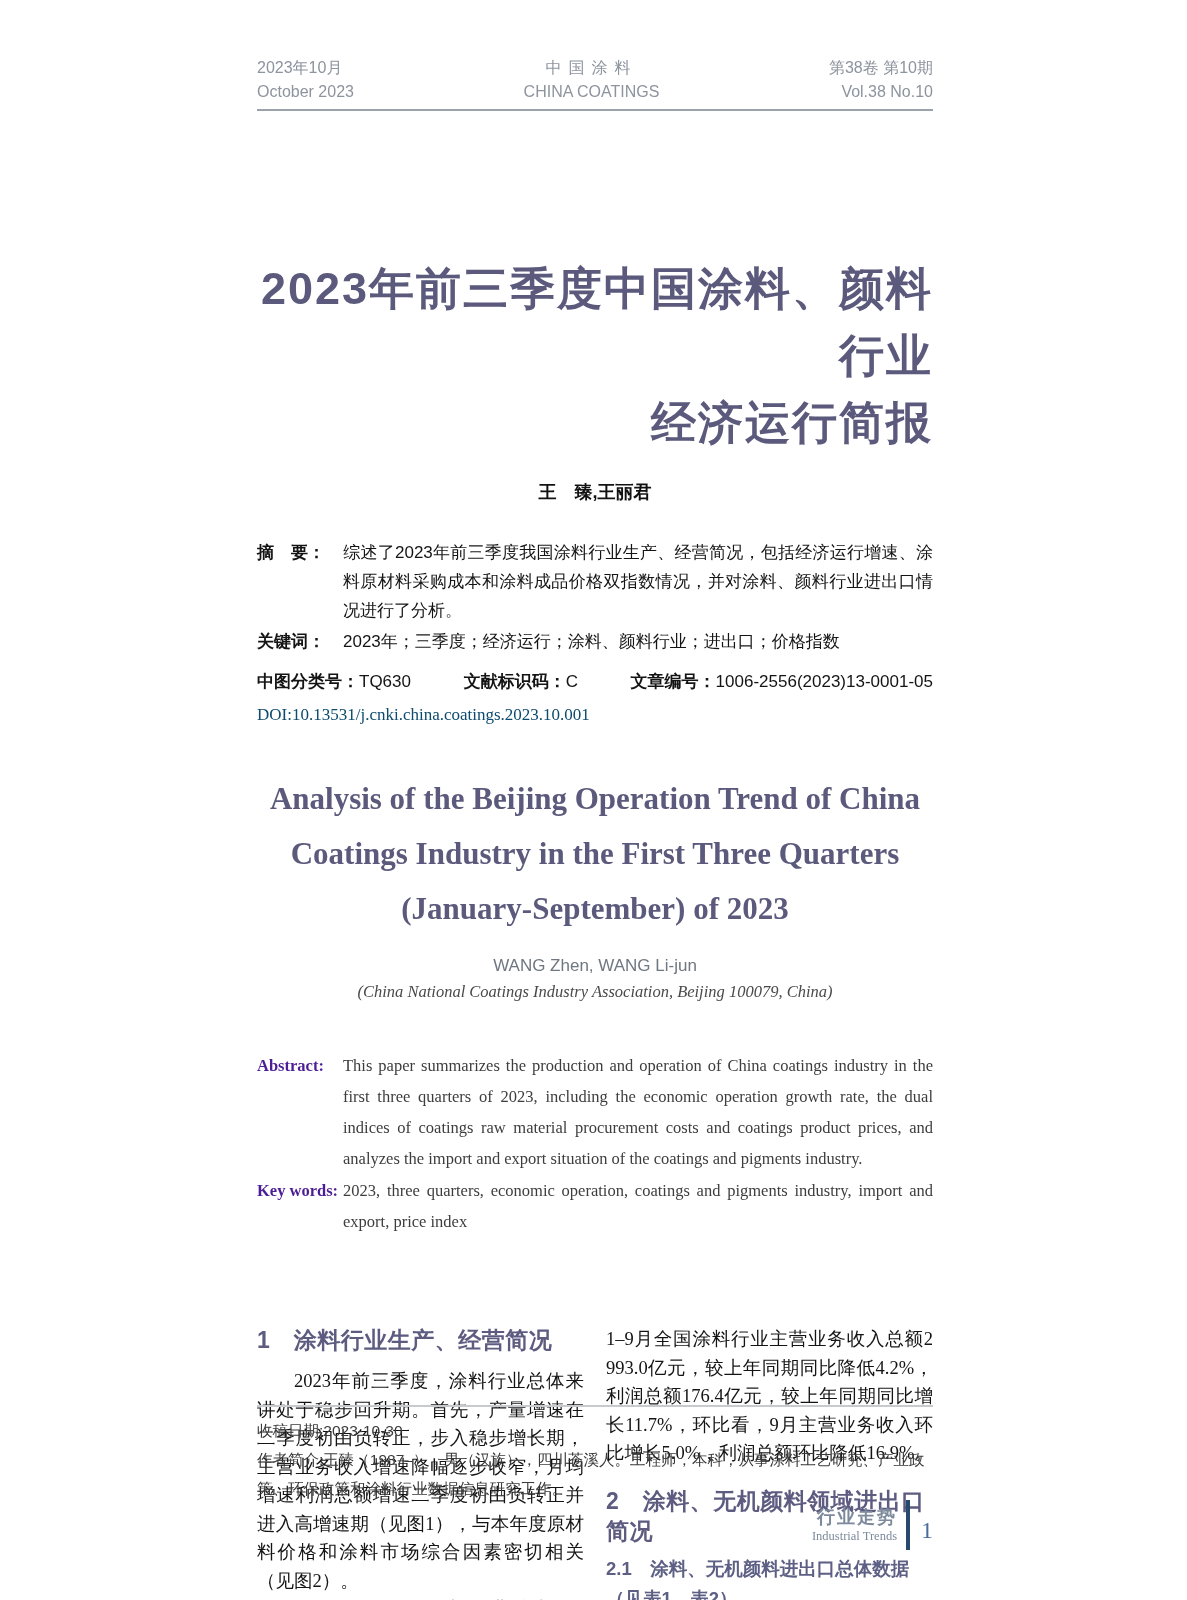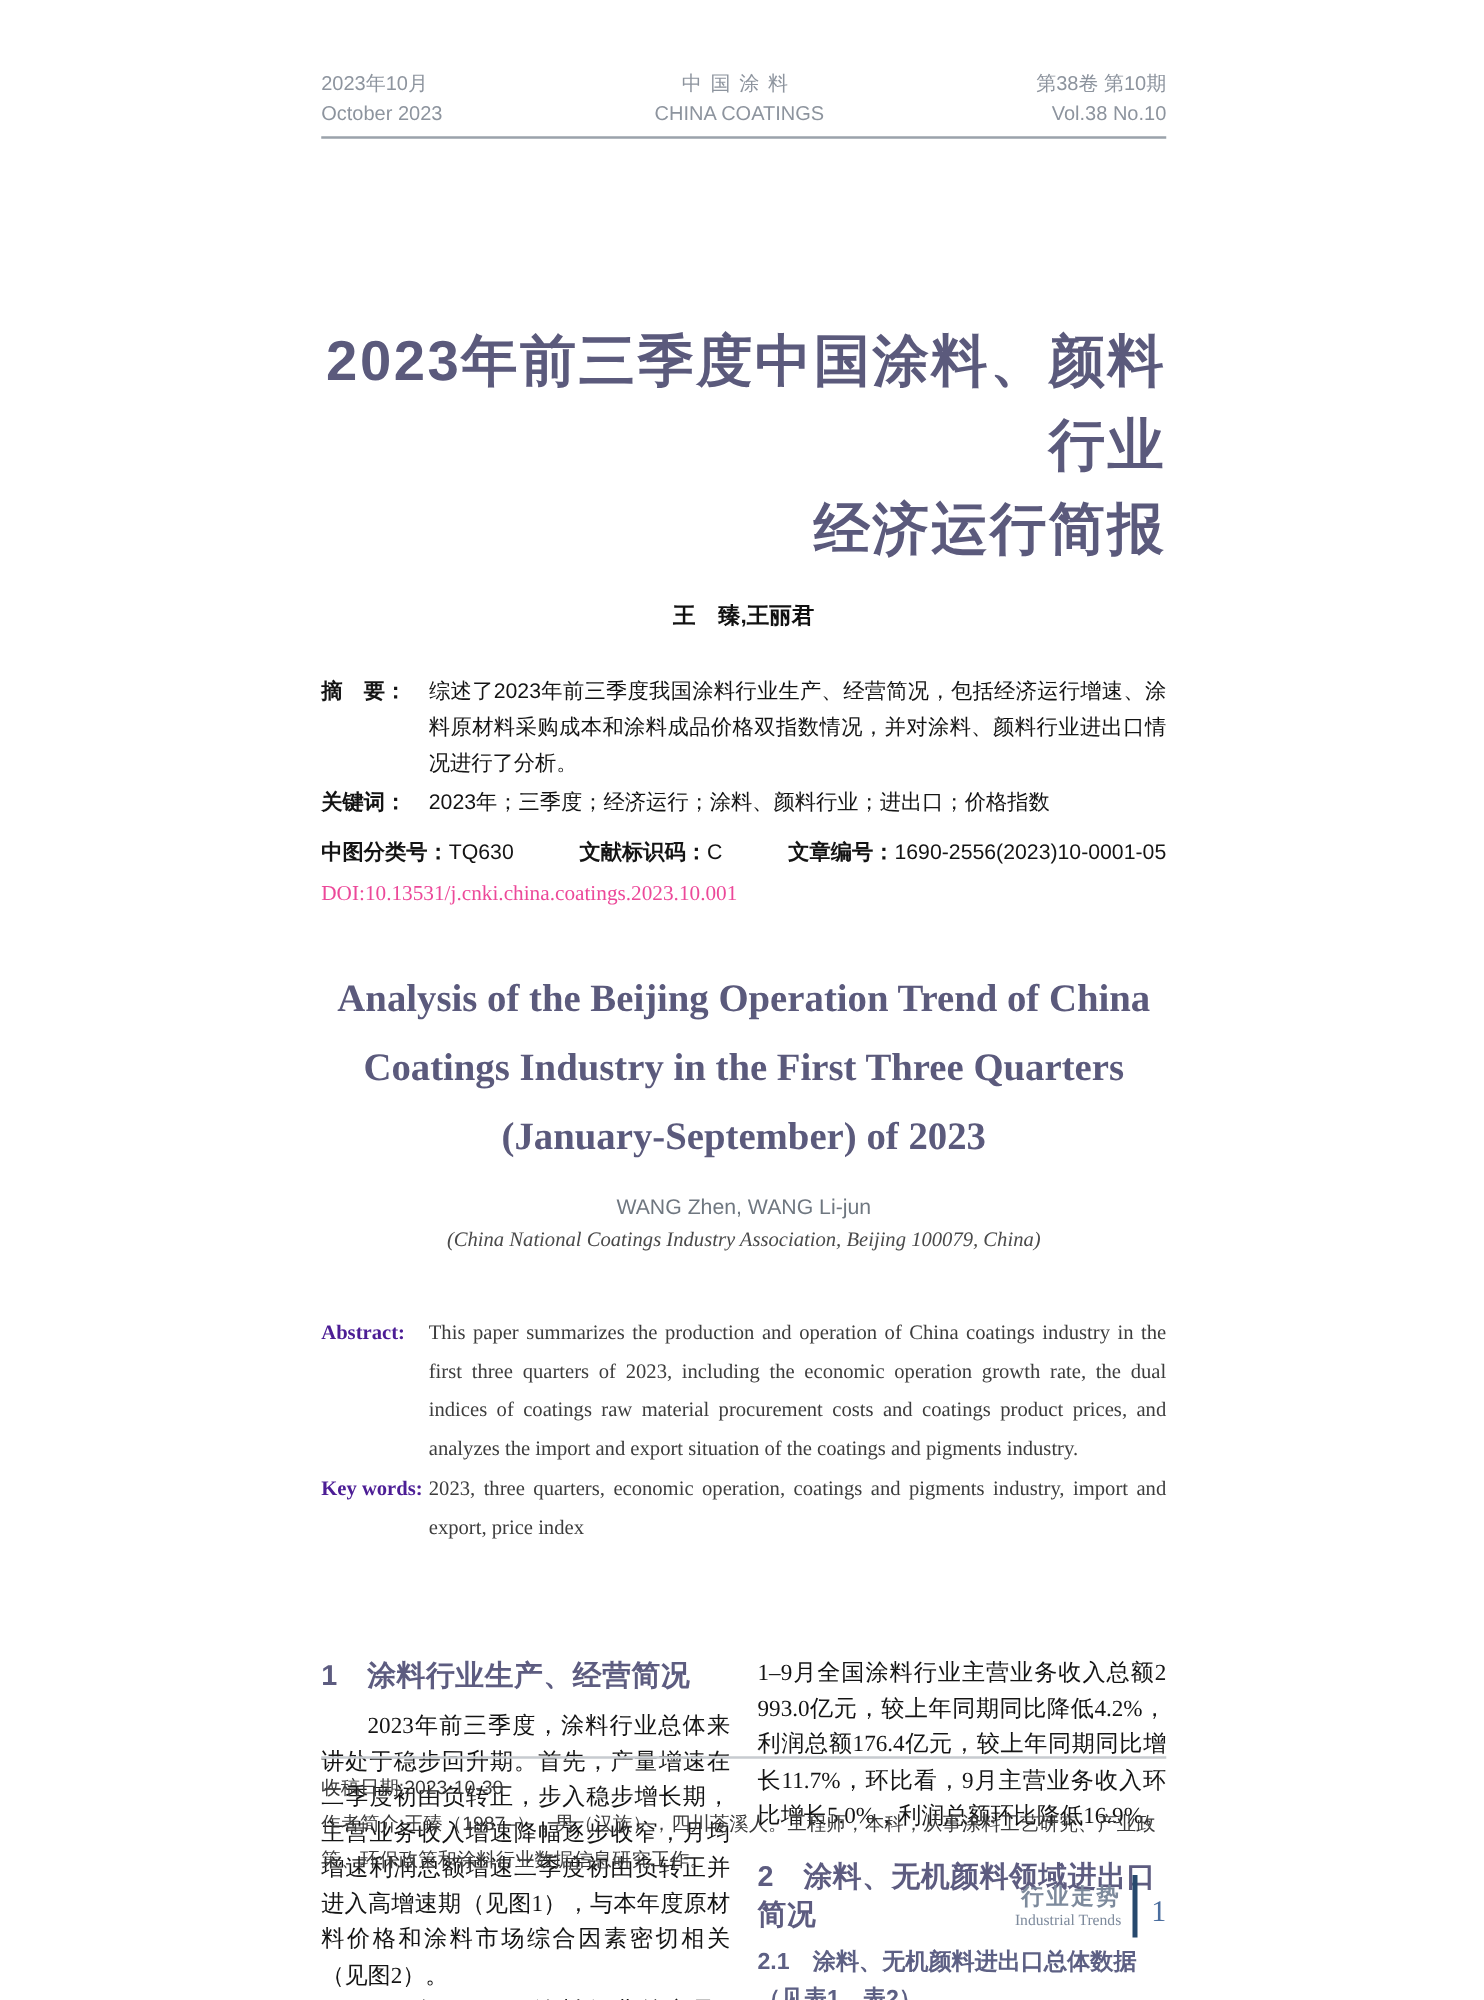--- a/index.html
+++ b/index.html
@@ -43,21 +43,21 @@
   .hang .lbl { display:inline-block; width:86px; margin-left:-86px; font-weight:bold; }
   .keywords-cn { margin-top:2px; }
   .meta-row {
     margin-top:14px; display:flex; justify-content:space-between;
     font-size:17px; color:#141414;
   }
   .meta-row b { font-weight:bold; }
   .doi-line {
     margin-top:12px;
     font-family:"Liberation Serif","DejaVu Serif",serif;
-    font-size:17px; color:#ec4899;
+    font-size:17px; color:#0c4a6e;
   }
 
   
   .title-en {
     margin-top:46px; text-align:center;
     color:#5b5a7c; font-family:"Liberation Serif","DejaVu Serif",serif;
     font-size:31px; font-weight:bold; line-height:55px;
   }
   .authors-en { margin-top:20px; text-align:center; font-size:17px; color:#6f7780; }
   .affil-en {
@@ -141,21 +141,21 @@
     </h1>
     <div class="authors-cn">王　臻,王丽君</div>
 
     <div class="abs-block">
       <p class="hang"><span class="lbl">摘　要：</span><span>综述了2023年前三季度我国涂料行业生产、经营简况，包括经济运行增速、涂料原材料采购成本和涂料成品价格双指数情况，并对涂料、颜料行业进出口情况进行了分析。</span></p>
       <p class="hang keywords-cn"><span class="lbl">关键词：</span><span>2023年；三季度；经济运行；涂料、颜料行业；进出口；价格指数</span></p>
     </div>
     <div class="meta-row">
       <span><b>中图分类号：</b><span>TQ630</span></span>
       <span><b>文献标识码：</b><span>C</span></span>
-      <span><b>文章编号：</b><span>1690-2556(2023)10-0001-05</span></span>
+      <span><b>文章编号：</b><span>1006-2556(2023)13-0001-05</span></span>
     </div>
     <div class="doi-line">DOI:10.13531/j.cnki.china.coatings.2023.10.001</div>
 
     <h2 class="title-en">
       <div>Analysis of the Beijing Operation Trend of China</div>
       <div>Coatings Industry in the First Three Quarters</div>
       <div>(January-September) of 2023</div>
     </h2>
     <div class="authors-en">WANG Zhen, WANG Li-jun</div>
     <div class="affil-en">(China National Coatings Industry Association, Beijing 100079, China)</div>

